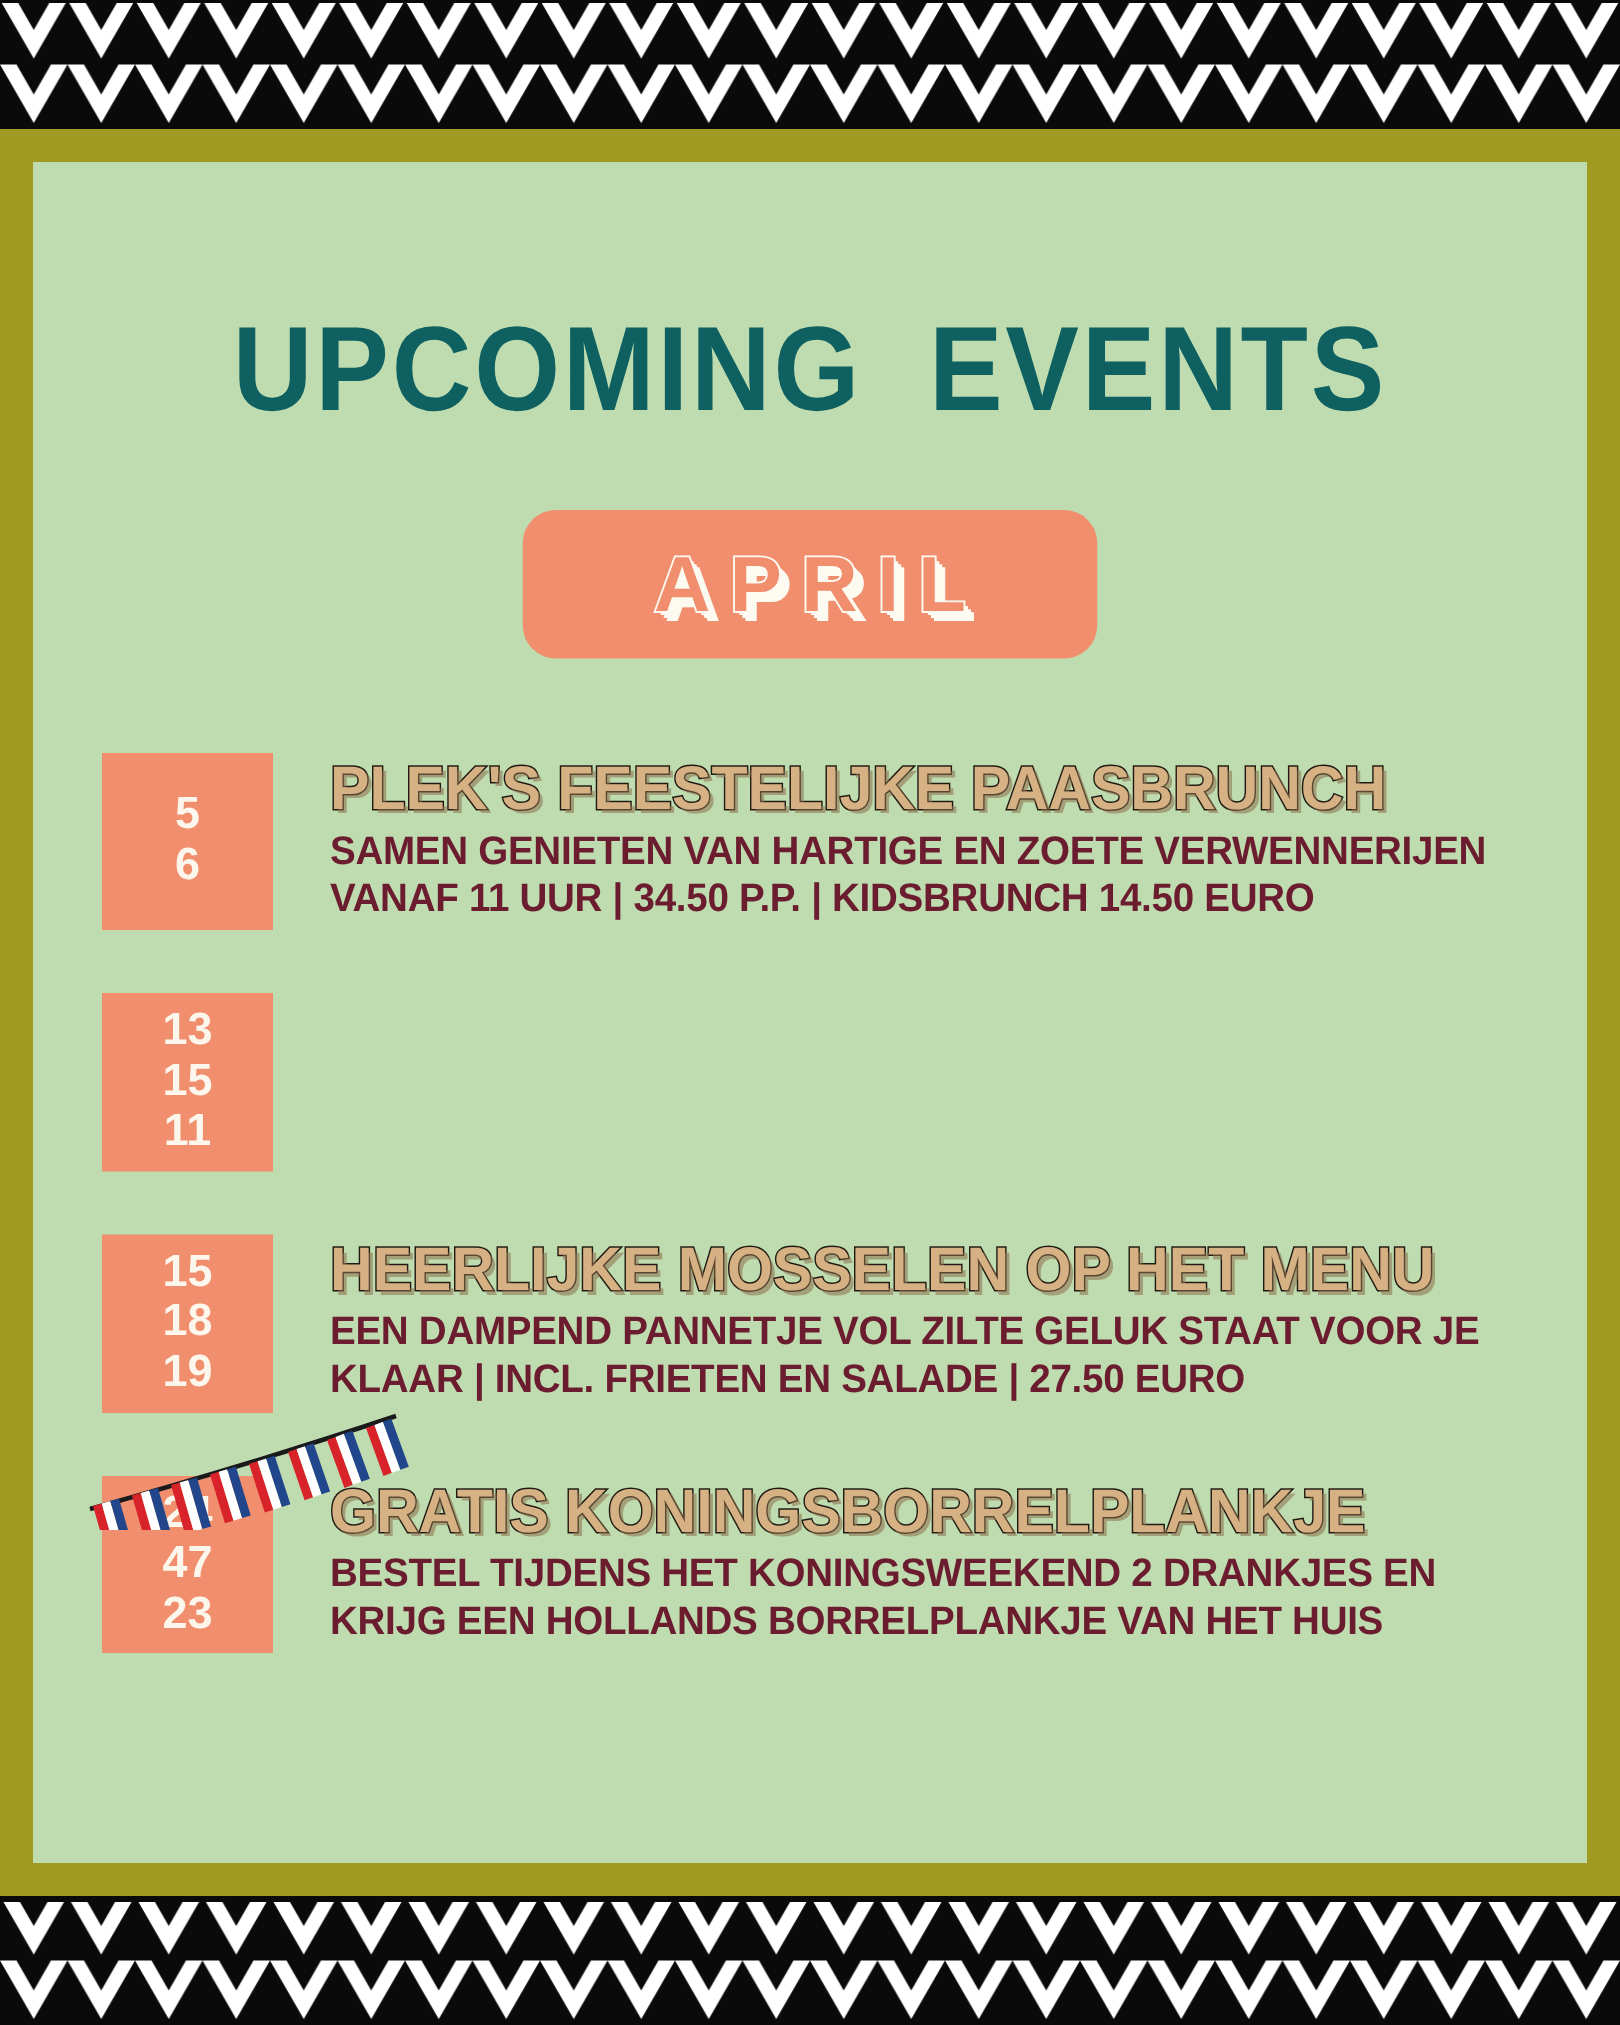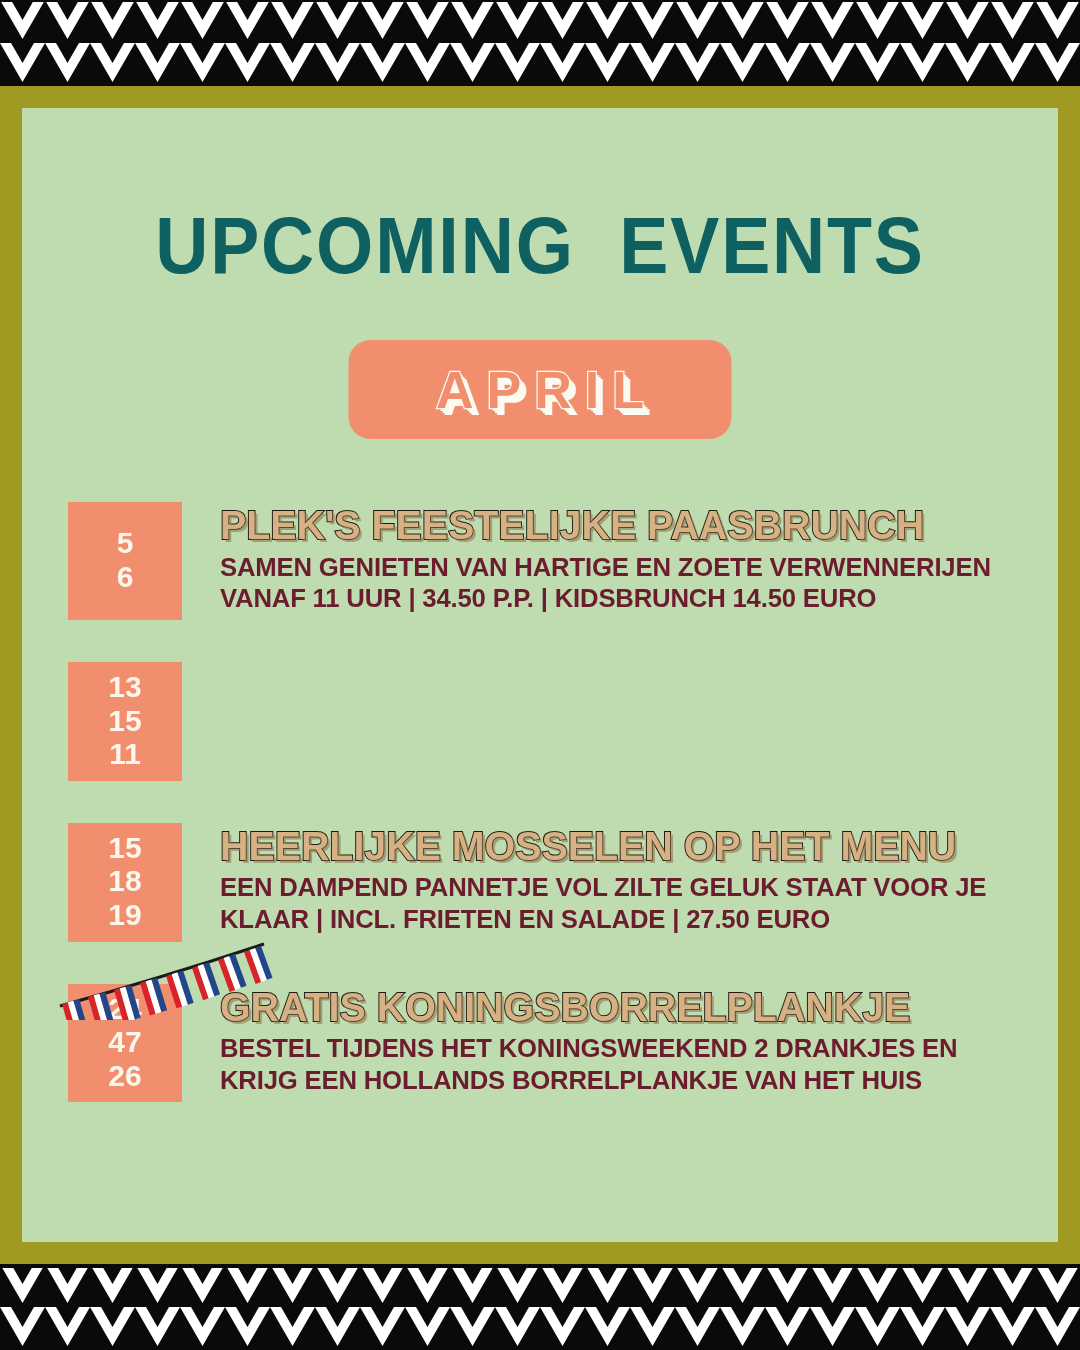--- a/index.html
+++ b/index.html
@@ -276,21 +276,21 @@
                   <rect x="0" y="0" width="6" height="34" fill="#d8232a"></rect>
                   <rect x="6" y="0" width="6" height="34" fill="#ffffff"></rect>
                   <rect x="12" y="0" width="6" height="34" fill="#21468b"></rect>
                 </g>
               </g>
             </svg>
           </div>
           <div class="date-box">
             <span>24</span>
             <span>47</span>
-            <span>26</span>
+            <span>23</span>
           </div>
           <div class="event-text">
             <div class="event-title">GRATIS KONINGSBORRELPLANKJE</div>
             <div class="event-desc">
               <div>BESTEL TIJDENS HET KONINGSWEEKEND 2 DRANKJES EN</div>
               <div>KRIJG EEN HOLLANDS BORRELPLANKJE VAN HET HUIS</div>
             </div>
           </div>
         </div>
 

